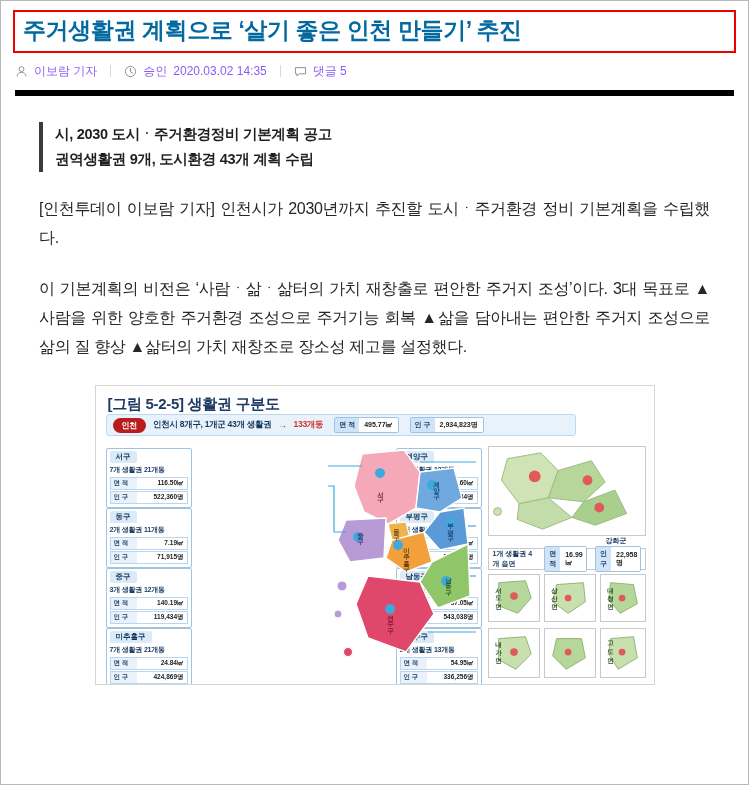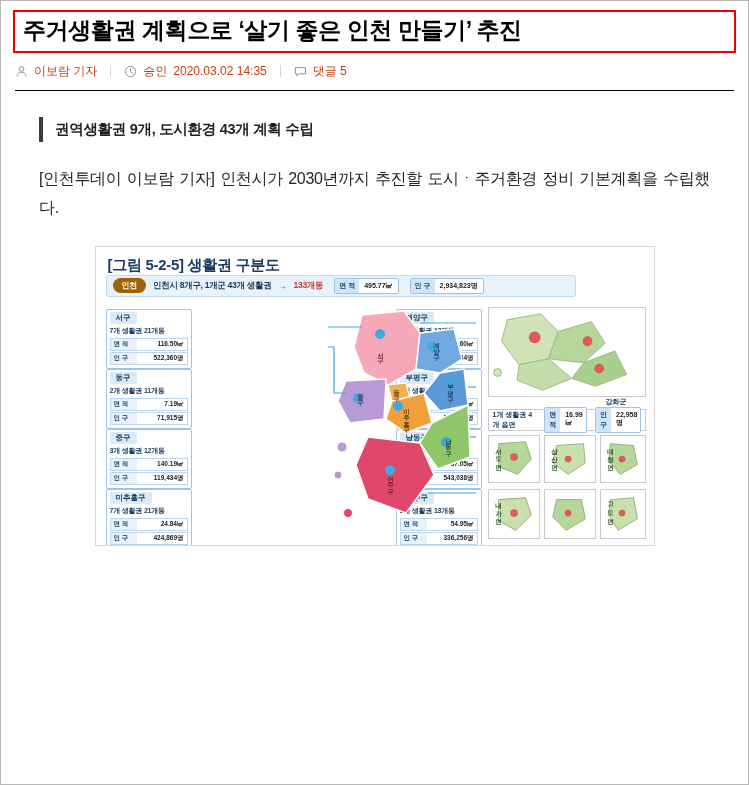--- a/index.html
+++ b/index.html
@@ -19,35 +19,35 @@
 
   
   .headline-wrap {
     margin: 9px 12px 0 12px;
     border: 2px solid #ee0000;
     padding: 4px 8px 6px 8px;
   }
   .headline {
     font-size: 23px;
     font-weight: bold;
-    color: #000000;
+    color: #0369a1;
     letter-spacing: -0.4px;
     line-height: 1.25;
     white-space: nowrap;
   }
 
   
   .byline {
     margin: 10px 14px 0 14px;
     padding-bottom: 10px;
     display: flex;
     align-items: center;
     font-size: 12px;
-    color: #c2410c;
-    border-bottom: 1px solid #000000;
+    color: #8b5cf6;
+    border-bottom: 6px solid #000000;
   }
   .byline .item {
     display: flex;
     align-items: center;
     gap: 6px;
   }
   .byline .sep {
     width: 1px;
     height: 12px;
     background: #d8d8d8;
@@ -113,21 +113,21 @@
     width: 470px; height: 22px;
     background: #e8f2fb;
     border: 1px solid #bcd9f0;
     border-radius: 3px;
     display: flex;
     align-items: center;
     padding: 0 6px;
     gap: 7px;
   }
   .pill {
-    background: #a16207;
+    background: #b91c1c;
     color: #fff;
     font-size: 8px;
     font-weight: bold;
     padding: 2px 9px;
     border-radius: 9px;
     letter-spacing: -0.2px;
   }
   .fig-bar .btxt {
     font-size: 8.5px;
     font-weight: bold;
@@ -272,24 +272,26 @@
             <path d="M1.8 3.2h12.4v7.6H6.8L3.6 13.4v-2.6H1.8z" fill="none" stroke="#8e8e8e" stroke-width="1.2" stroke-linejoin="round"></path>
           </svg>
       </span>
       <span>댓글 5</span>
     </span>
   </div>
 
   <div class="article">
 
     <div class="summary">
+      <div>시, 2030 도시ㆍ주거환경정비 기본계획 공고</div>
       <div>권역생활권 9개, 도시환경 43개 계획 수립</div>
     </div>
 
     <p class="para">[인천투데이 이보람 기자] 인천시가 2030년까지 추진할 도시ㆍ주거환경 정비 기본계획을 수립했다.</p>
+    <p class="para">이 기본계획의 비전은 ‘사람ㆍ삶ㆍ삶터의 가치 재창출로 편안한 주거지 조성’이다. 3대 목표로 ▲사람을 위한 양호한 주거환경 조성으로 주거기능 회복 ▲삶을 담아내는 편안한 주거지 조성으로 삶의 질 향상 ▲삶터의 가치 재창조로 장소성 제고를 설정했다.</p>
 
     <div class="figure">
       <div class="fig-card">
 
         <div class="fig-title">[그림 5-2-5] 생활권 구분도</div>
 
         <div class="fig-bar">
           <span class="pill">인천</span>
           <span class="btxt">인천시 8개구, 1개군 43개 생활권</span>
           <span class="btxt accent">→</span>

